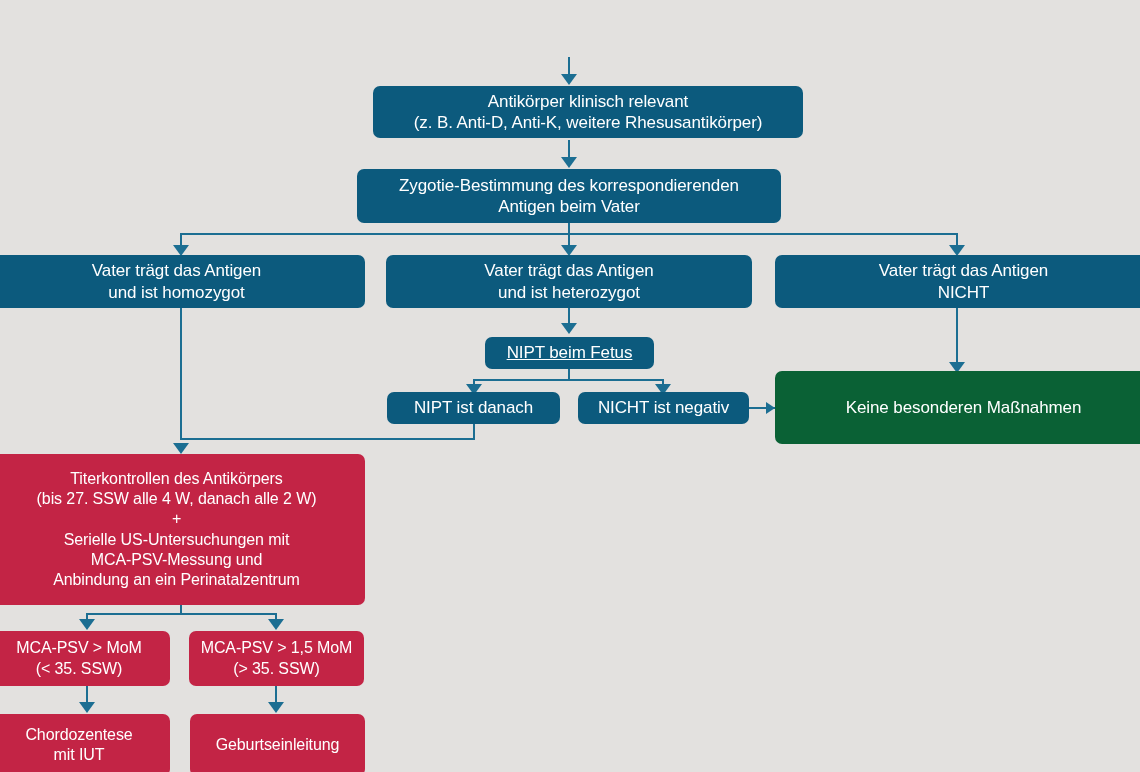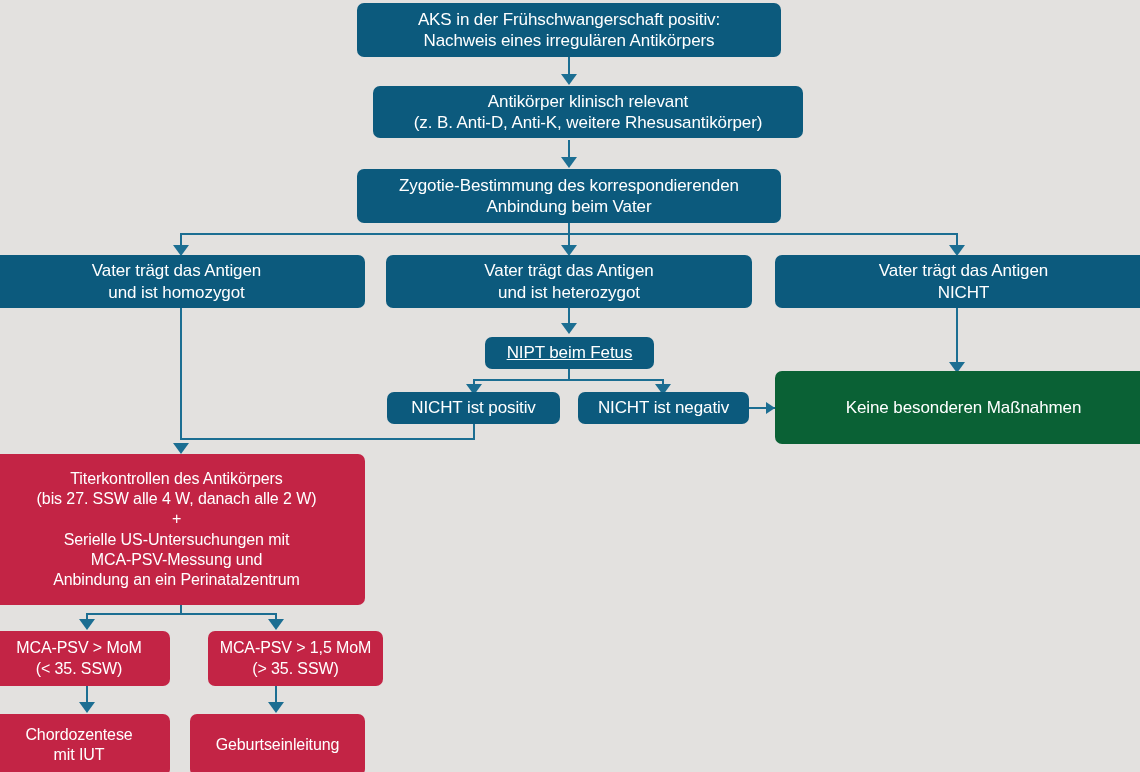--- a/index.html
+++ b/index.html
@@ -112,57 +112,55 @@
     <div class="arrow-d" style="left:268px; top:619px;"></div>
 
     <div class="ln ln-v" style="left:86px; top:686px; height:18px;"></div>
     <div class="arrow-d" style="left:79px; top:702px;"></div>
 
     <div class="ln ln-v" style="left:275px; top:686px; height:18px;"></div>
     <div class="arrow-d" style="left:268px; top:702px;"></div>
 
   </div>
 
-  <div class="node blue fs17" style="left:357px; top:3px; width:424px; height:54px;">AKS in der Frühschwangerschaft positiv:
-Nachweis eines irregulären Antikörpers</div>
 
   <div class="node blue fs17" style="left:373px; top:86px; width:430px; height:52px;">Antikörper klinisch relevant
 (z. B. Anti-D, Anti-K, weitere Rhesusantikörper)</div>
 
   <div class="node blue fs17" style="left:357px; top:169px; width:424px; height:54px;">Zygotie-Bestimmung des korrespondierenden
-Anbindung beim Vater</div>
+Antigen beim Vater</div>
 
   <div class="node blue fs17" style="left:-12px; top:255px; width:377px; height:53px;">Vater trägt das Antigen
 und ist homozygot</div>
 
   <div class="node blue fs17" style="left:386px; top:255px; width:366px; height:53px;">Vater trägt das Antigen
 und ist heterozygot</div>
 
   <div class="node blue fs17" style="left:775px; top:255px; width:377px; height:53px;">Vater trägt das Antigen
 NICHT</div>
 
   <div class="node blue fs17" style="left:485px; top:337px; width:169px; height:32px;text-decoration:underline;">NIPT beim Fetus</div>
 
-  <div class="node blue fs17" style="left:387px; top:392px; width:173px; height:32px;">NICHT ist positiv</div>
+  <div class="node blue fs17" style="left:387px; top:392px; width:173px; height:32px;">NIPT ist danach</div>
 
   <div class="node blue fs17" style="left:578px; top:392px; width:171px; height:32px;">NICHT ist negativ</div>
 
   <div class="node green fs17" style="left:775px; top:371px; width:377px; height:73px;">Keine besonderen Maßnahmen</div>
 
   <div class="node red fs16" style="left:-12px; top:454px; width:377px; height:151px;">Titerkontrollen des Antikörpers
 (bis 27. SSW alle 4 W, danach alle 2 W)
 +
 Serielle US-Untersuchungen mit
 MCA-PSV-Messung und
 Anbindung an ein Perinatalzentrum</div>
 
   <div class="node red fs16" style="left:-12px; top:631px; width:182px; height:55px;">MCA-PSV &gt; MoM
 (&lt; 35. SSW)</div>
 
-  <div class="node red fs16" style="left:208px; top:631px; width:175px; height:55px;">MCA-PSV &gt; 1,5 MoM
+  <div class="node red fs16" style="left:189px; top:631px; width:175px; height:55px;">MCA-PSV &gt; 1,5 MoM
 (&gt; 35. SSW)</div>
 
   <div class="node red fs16" style="left:-12px; top:714px; width:182px; height:62px;">Chordozentese
 mit IUT</div>
 
   <div class="node red fs16" style="left:190px; top:714px; width:175px; height:62px;">Geburtseinleitung</div>
 
 </div>
 
 </body></html>

